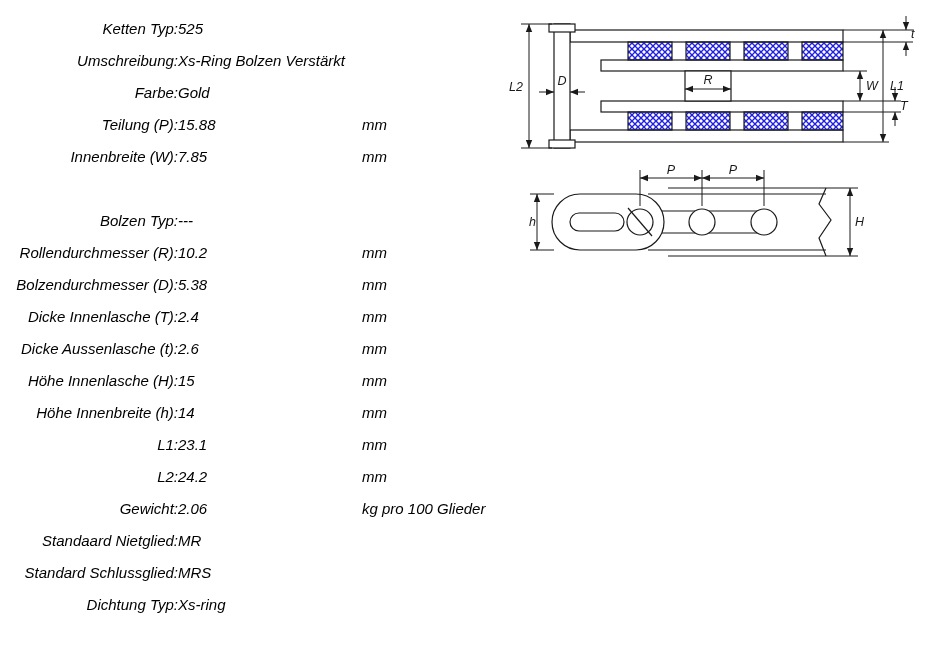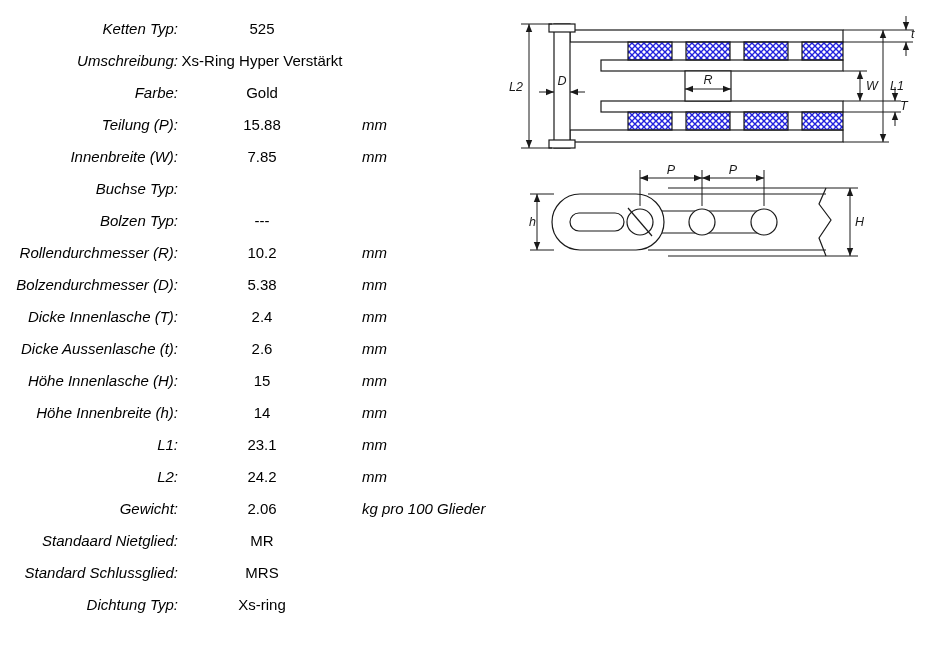--- a/index.html
+++ b/index.html
@@ -11,57 +11,56 @@
     font-family: "Liberation Sans", sans-serif;
   }
   .spec-table { position: absolute; left: 0; top: 12px; width: 492px; }
   .row {
     display: grid;
     grid-template-columns: 178px 168px 1fr;
     height: 32px; align-items: center;
     font-size: 15px;
   }
   .lbl  { font-style: italic; text-align: right; white-space: nowrap; }
-  .val  { text-align: center; white-space: nowrap; }
+  .val  { text-align: left; white-space: nowrap; font-style: italic; }
   .unit { font-style: italic; text-align: left; padding-left: 16px; white-space: nowrap; }
   .diag { position: absolute; }
   .dimtext { font-size: 12.5px; font-style: italic; fill: #1a1a1a; stroke: none;
              font-family: "Liberation Sans", sans-serif; }
 </style>
 </head>
 <body>
 
 <div class="spec-table">
   <div class="row">
     <span class="lbl">Ketten Typ:</span>
     <span class="val">525</span>
     <span class="unit"></span>
   </div>
   <div class="row">
     <span class="lbl">Umschreibung:</span>
-    <span class="val">Xs-Ring Hyper Verstärkt</span>
+    <span class="val">Xs-Ring Bolzen Verstärkt</span>
     <span class="unit"></span>
   </div>
   <div class="row">
     <span class="lbl">Farbe:</span>
     <span class="val">Gold</span>
     <span class="unit"></span>
   </div>
   <div class="row">
     <span class="lbl">Teilung (P):</span>
     <span class="val">15.88</span>
     <span class="unit">mm</span>
   </div>
   <div class="row">
     <span class="lbl">Innenbreite (W):</span>
     <span class="val">7.85</span>
     <span class="unit">mm</span>
   </div>
   <div class="row">
-    <span class="lbl">Buchse Typ:</span>
     <span class="unit"></span>
   </div>
   <div class="row">
     <span class="lbl">Bolzen Typ:</span>
     <span class="val">---</span>
     <span class="unit"></span>
   </div>
   <div class="row">
     <span class="lbl">Rollendurchmesser (R):</span>
     <span class="val">10.2</span>

